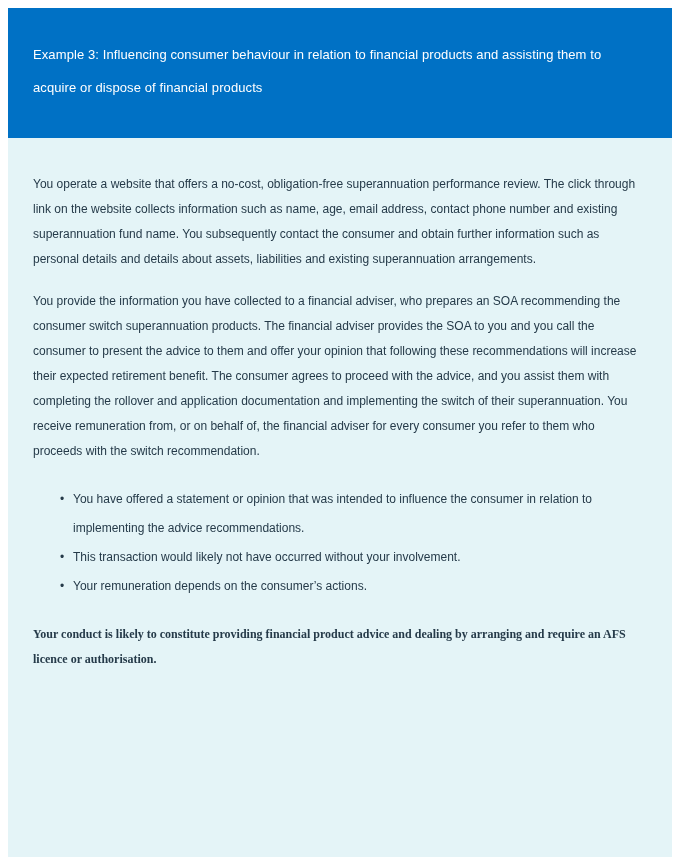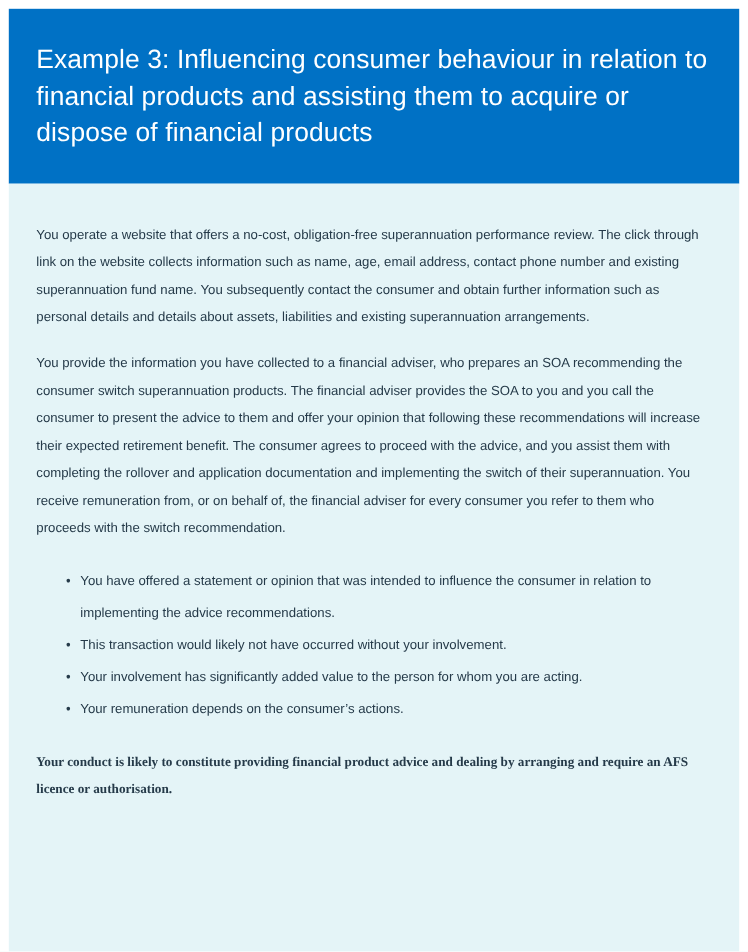--- a/index.html
+++ b/index.html
@@ -22,21 +22,21 @@
     overflow: hidden;
   }
   .example-header {
     background: var(--header-bg);
     width: 664px;
     min-height: 130px;
     padding: 30px 28px 30px 25px;
   }
   .example-title {
     color: var(--header-text);
-    font-size: 24px;
+    font-size: 13px;
     font-weight: 400;
     line-height: 33px;
     letter-spacing: 0.1px;
   }
   .example-body {
     background: var(--body-bg);
     width: 664px;
     min-height: 719px;
     padding: 34px 28px 40px 25px;
     color: var(--body-text);
@@ -80,21 +80,20 @@
 
   <div class="example-body">
 
     <p class="para">You operate a website that offers a no-cost, obligation-free superannuation performance review. The click through link on the website collects information such as name, age, email address, contact phone number and existing superannuation fund name. You subsequently contact the consumer and obtain further information such as personal details and details about assets, liabilities and existing superannuation arrangements.</p>
 
     <p class="para">You provide the information you have collected to a financial adviser, who prepares an SOA recommending the consumer switch superannuation products. The financial adviser provides the SOA to you and you call the consumer to present the advice to them and offer your opinion that following these recommendations will increase their expected retirement benefit. The consumer agrees to proceed with the advice, and you assist them with completing the rollover and application documentation and implementing the switch of their superannuation. You receive remuneration from, or on behalf of, the financial adviser for every consumer you refer to them who proceeds with the switch recommendation.</p>
 
     <ul class="key-points">
       <li>You have offered a statement or opinion that was intended to influence the consumer in relation to implementing the advice recommendations.</li>
       <li>This transaction would likely not have occurred without your involvement.</li>
-      <li>Your involvement has significantly added value to the person for whom you are acting.</li>
       <li>Your remuneration depends on the consumer’s actions.</li>
     </ul>
 
     <p class="conclusion">Your conduct is likely to constitute providing financial product advice and dealing by arranging and require an AFS licence or authorisation.</p>
 
   </div>
 
 </div>
 
 </body></html>

